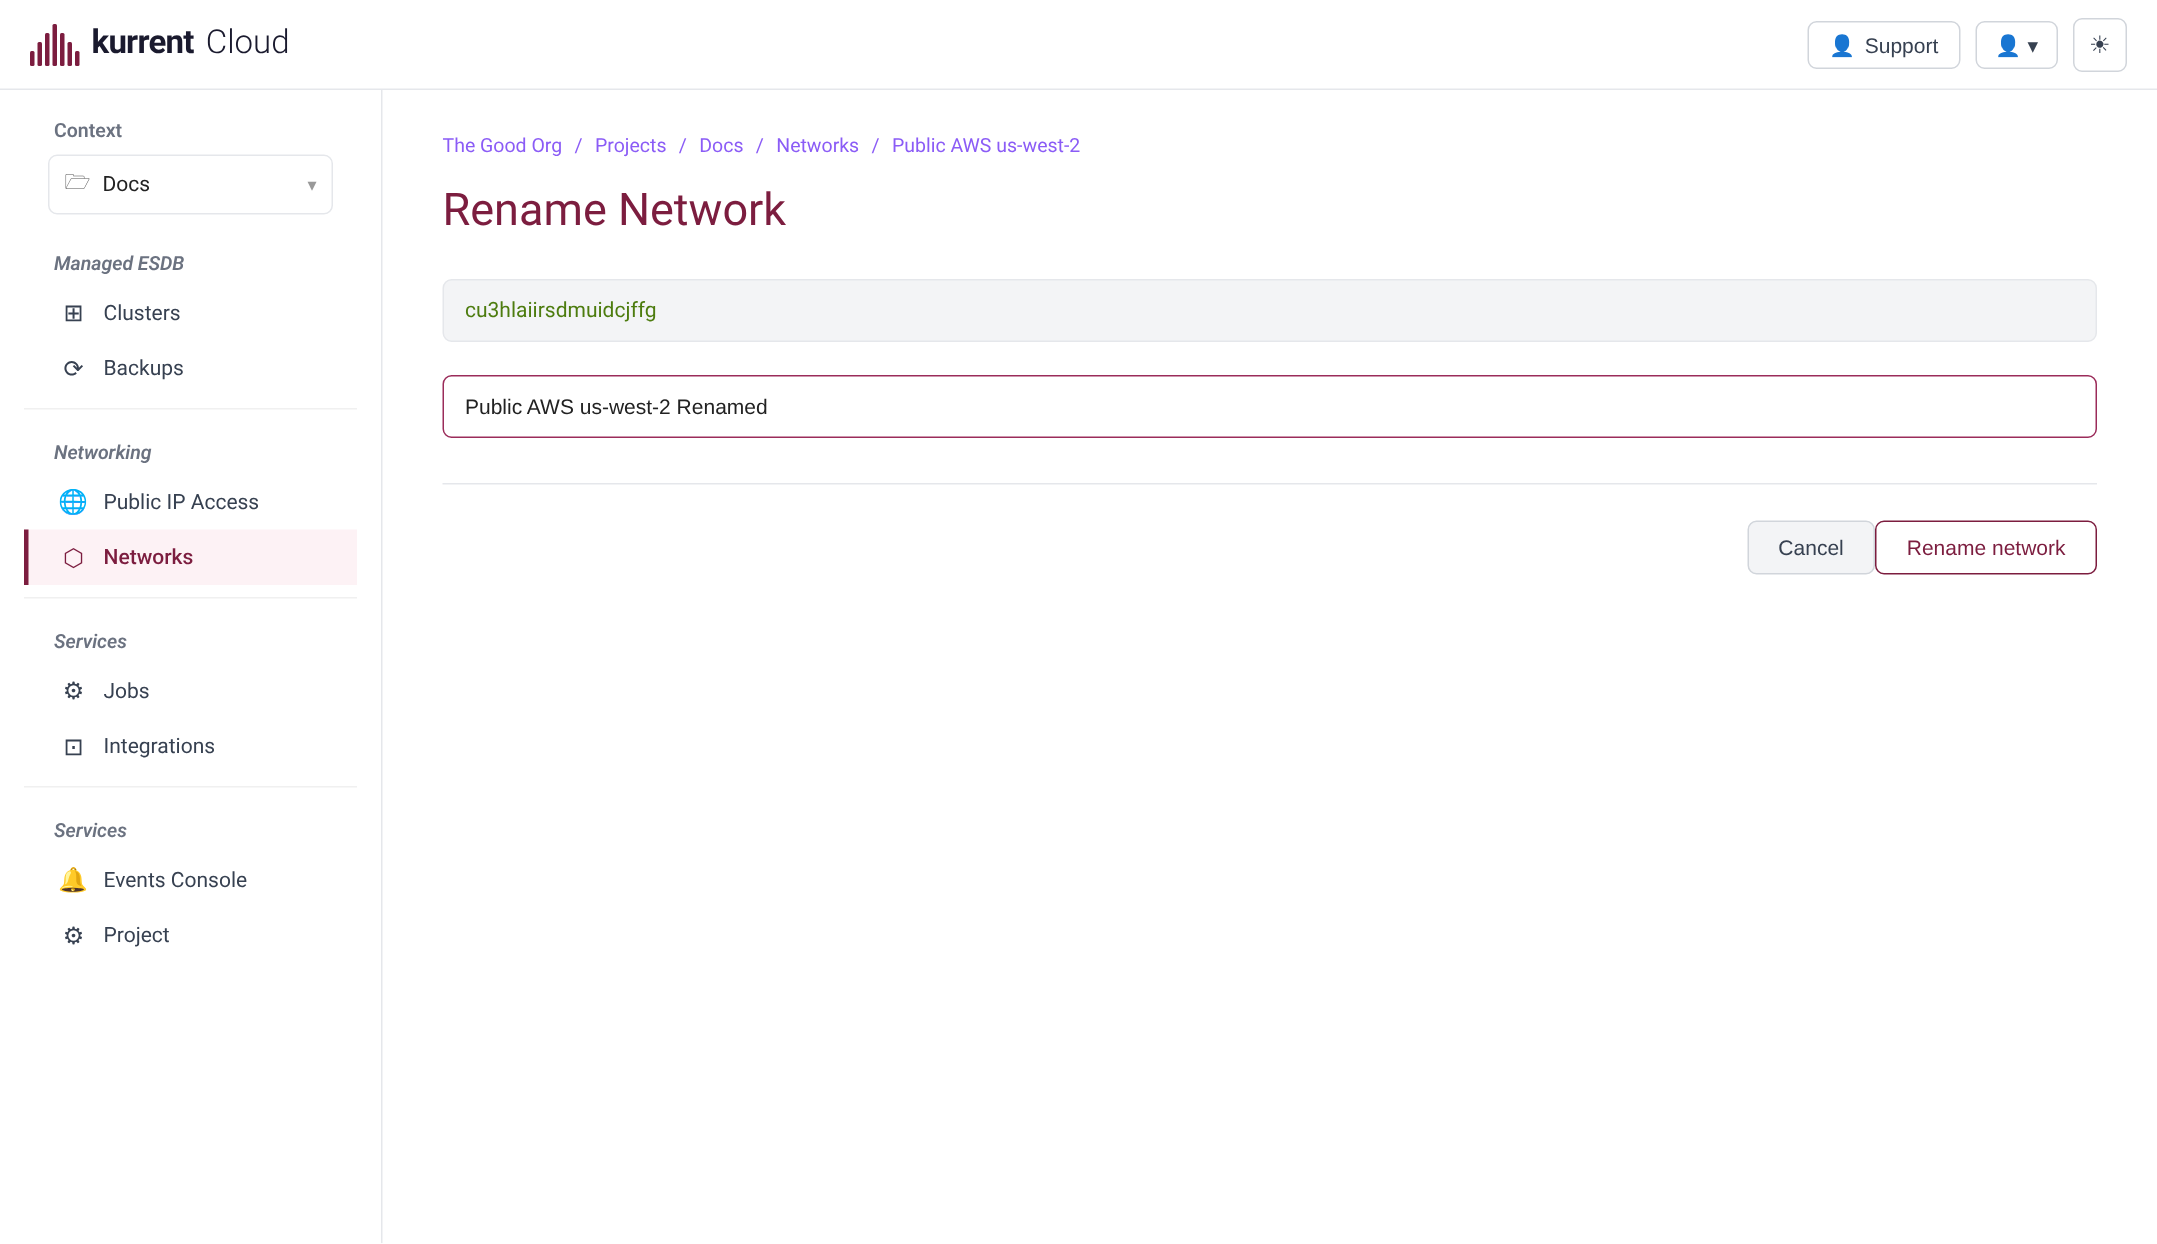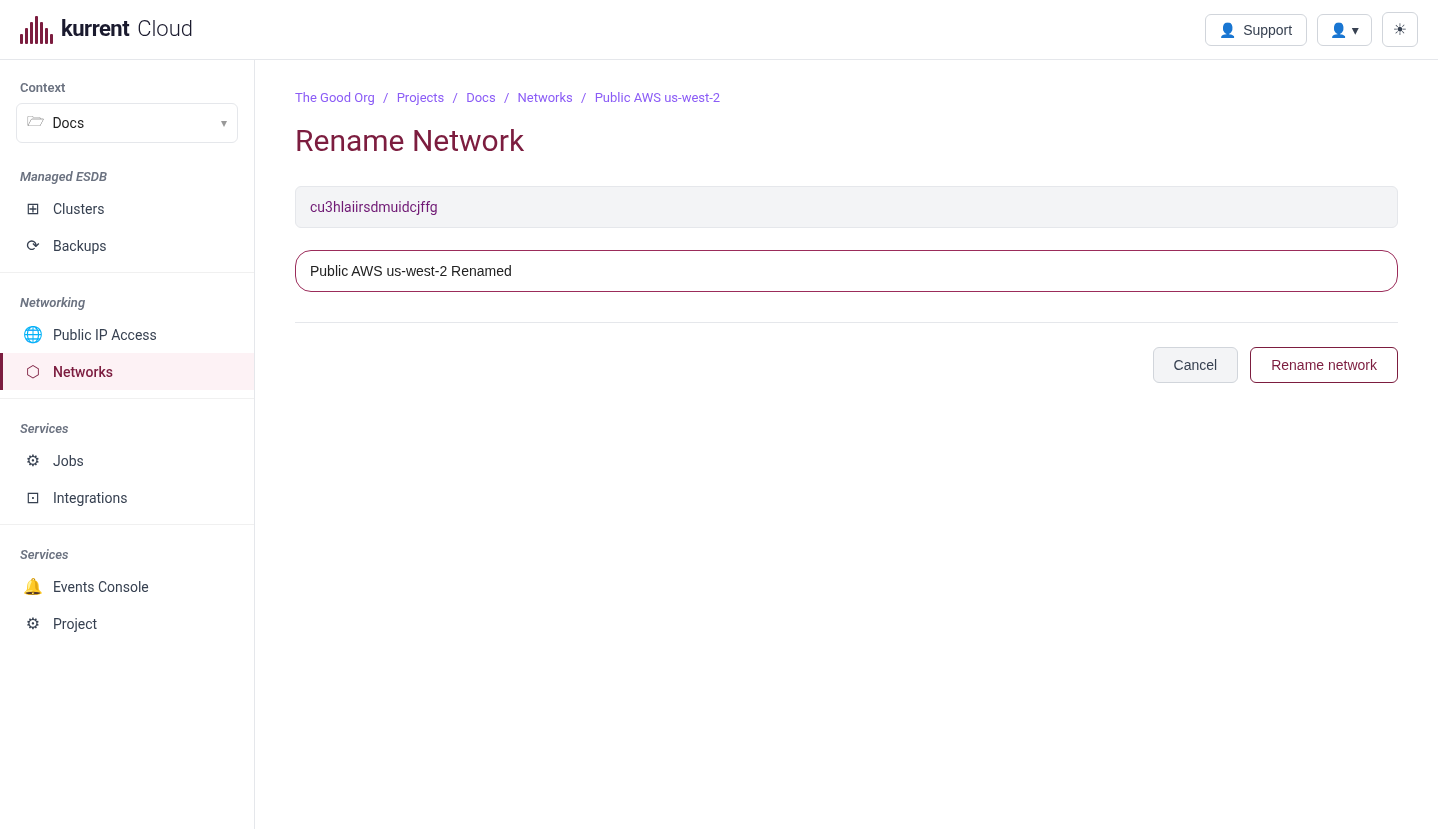--- a/index.html
+++ b/index.html
@@ -45,21 +45,21 @@
       font-size: 16px; color: #374151;
     }
 
     
     .layout { display: flex; flex: 1; overflow: hidden; }
 
     
     .sidebar {
       width: 255px; border-right: 1px solid #e5e7eb;
       background: #fff; overflow-y: auto; flex-shrink: 0;
-      padding: 20px 0;
+      padding: 20px 16px;
     }
     .sidebar-section-label {
       font-size: 13px; font-weight: 600; color: #6b7280;
       padding: 14px 20px 6px 20px; text-transform: none; letter-spacing: 0; font-style: italic;
     }
     .sidebar-context {
       padding: 0 16px 12px 16px;
     }
     .context-label { font-size: 13px; color: #6b7280; font-weight: 600; margin-bottom: 8px; padding-left: 4px; }
     .context-selector {
@@ -94,32 +94,32 @@
     .page-title {
       font-size: 30px; font-weight: 400; color: #7c1d3f; margin-bottom: 28px;
     }
 
     .form-group { margin-bottom: 22px; }
     .form-label {
       font-size: 14px; color: #374151; font-weight: 500; margin-bottom: 8px; display: block;
     }
     .form-readonly {
       background: #f3f4f6; border: 1px solid #e5e7eb; border-radius: 6px;
-      padding: 12px 14px; font-size: 14px; color: #701a75; width: 100%;
+      padding: 12px 14px; font-size: 14px; color: #4d7c0f; width: 100%;
     }
     .form-input {
-      background: #fff; border: 1px solid #9b2c5a; border-radius: 16px;
+      background: #fff; border: 1px solid #9b2c5a; border-radius: 6px;
       padding: 12px 14px; font-size: 14px; color: #222; width: 100%;
       outline: none;
     }
 
     .form-divider { border: none; border-top: 1px solid #e5e7eb; margin: 30px 0 24px 0; }
 
     .form-actions {
-      display: flex; justify-content: flex-end; gap: 12px;
+      display: flex; justify-content: flex-end; 
     }
     .btn-cancel {
       padding: 9px 20px; border: 1px solid #d1d5db; border-radius: 6px;
       background: #f3f4f6; color: #374151; font-size: 14px; cursor: pointer;
       font-weight: 500;
     }
     .btn-rename {
       padding: 9px 20px; border: 1px solid #7c1d3f; border-radius: 6px;
       background: #fff; color: #7c1d3f; font-size: 14px; cursor: pointer;
       font-weight: 500;

